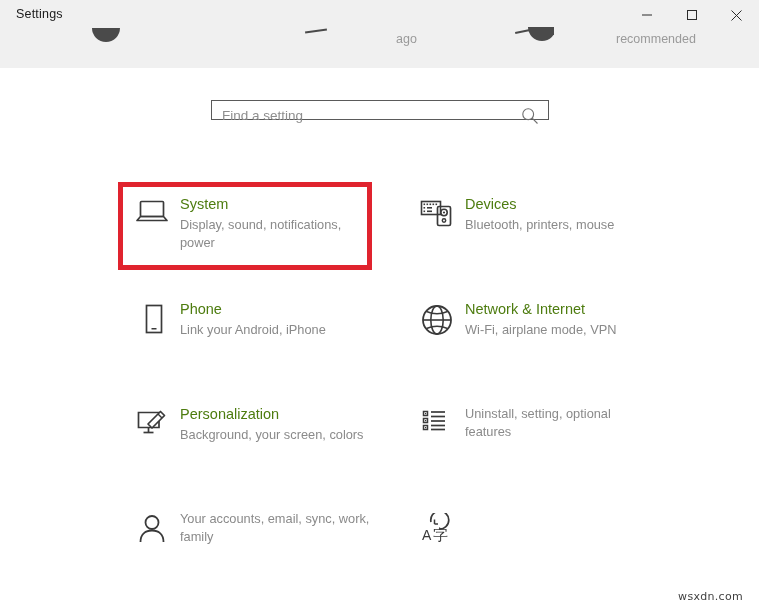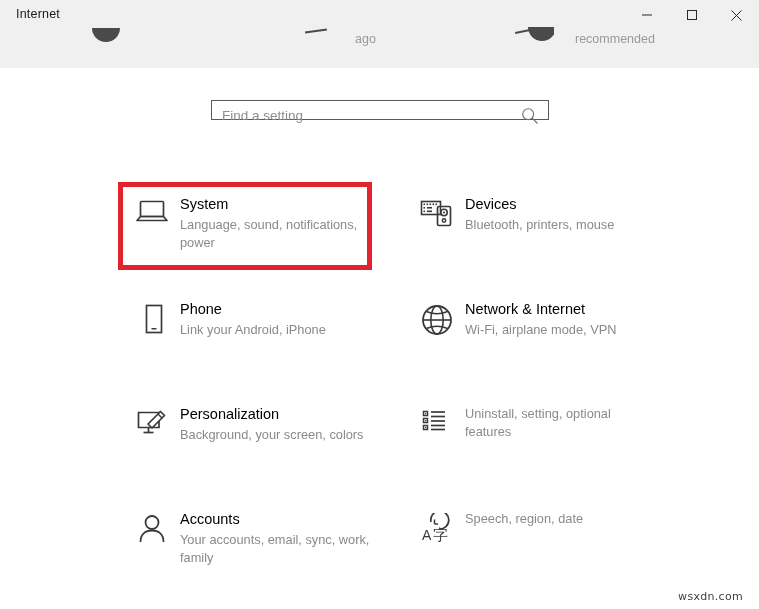--- a/index.html
+++ b/index.html
@@ -47,20 +47,21 @@
     color: #2b2b2b;
   }
   .win-btn svg { display: block; }
 
   
   .ghost {
     position: absolute;
     color: #9a9a9a;
     font-size: 12.5px;
     white-space: nowrap;
+    margin-left: 41px;
   }
   .ghost-shape {
     position: absolute;
     overflow: hidden;
   }
   .ghost-shape .half {
     position: absolute;
     left: 0;
     top: -14px;
     width: 28px;
@@ -140,21 +141,21 @@
     padding-top: 4px;
     box-sizing: border-box;
     color: #3a3a3a;
   }
   .tile-icon svg { display: block; }
   .tile-text {
     padding-top: 1px;
   }
   .tile-title {
     font-size: 14.5px;
-    color: #000000;
+    color: #4d7c0f;
     line-height: 19px;
     margin-bottom: 2px;
   }
   .tile-desc {
     font-size: 12.8px;
     color: #8a8a8a;
     line-height: 18px;
     max-width: 190px;
   }
 
@@ -179,21 +180,21 @@
     color: #3f3f3f;
     font-family: "DejaVu Sans", sans-serif;
     letter-spacing: .3px;
   }
 </style>
 </head>
 <body>
 
 <div class="titlebar">
 
-  <div class="titlebar-label">Internet</div>
+  <div class="titlebar-label">Settings</div>
 
   <div class="ghost-shape" style="left:92px; top:28px; width:28px; height:14px;">
     <div class="half"></div>
   </div>
   <div class="ghost-line" style="left:305px; top:30px; width:22px; height:2px; transform:rotate(-8deg);"></div>
   <div class="ghost" style="left:355px; top:32px;">ago</div>
   <div class="ghost-line" style="left:515px; top:30px; width:20px; height:2px; transform:rotate(-12deg);"></div>
   <div class="ghost-shape" style="left:528px; top:27px; width:26px; height:14px;">
     <div class="half"></div>
   </div>
@@ -235,21 +236,21 @@
 
     <div class="tile">
       <div class="tile-icon">
         <svg width="34" height="28" viewBox="0 0 34 28" aria-hidden="true">
           <rect x="5.5" y="3.5" width="23" height="15" rx="1" fill="none" stroke="currentColor" stroke-width="1.7"></rect>
           <path d="M2 22.5 L32 22.5 L28.5 18.5 L5.5 18.5 Z" fill="none" stroke="currentColor" stroke-width="1.7" stroke-linejoin="round"></path>
         </svg>
       </div>
       <div class="tile-text">
         <div class="tile-title">System</div>
-        <div class="tile-desc">Language, sound, notifications, power</div>
+        <div class="tile-desc">Display, sound, notifications, power</div>
       </div>
     </div>
 
     <div class="tile">
       <div class="tile-icon">
         <svg width="34" height="30" viewBox="0 0 34 30" aria-hidden="true">
           <rect x="1.5" y="3.5" width="19" height="13" fill="none" stroke="currentColor" stroke-width="1.6"></rect>
           <g fill="currentColor">
             <rect x="3.5" y="5.5" width="1.6" height="1.6"></rect>
             <rect x="6.5" y="5.5" width="1.6" height="1.6"></rect>
@@ -355,37 +356,35 @@
   <div class="tile-row">
 
     <div class="tile">
       <div class="tile-icon">
         <svg width="32" height="32" viewBox="0 0 32 32" aria-hidden="true">
           <circle cx="16" cy="9.5" r="6.5" fill="none" stroke="currentColor" stroke-width="1.8"></circle>
           <path d="M4.5 29 C4.5 20.5 10 17.5 16 17.5 C22 17.5 27.5 20.5 27.5 29" fill="none" stroke="currentColor" stroke-width="1.8"></path>
         </svg>
       </div>
       <div class="tile-text">
-        <div class="tile-title">Accounts</div>
         <div class="tile-desc">Your accounts, email, sync, work, family</div>
       </div>
     </div>
 
     <div class="tile">
       <div class="tile-icon">
         <svg width="34" height="32" viewBox="0 0 34 32" aria-hidden="true">
           <path d="M11 9 A9 9 0 1 1 19 16" fill="none" stroke="currentColor" stroke-width="1.7"></path>
           <line x1="14.5" y1="6.5" x2="14.5" y2="11" stroke="currentColor" stroke-width="1.5"></line>
           <line x1="14.5" y1="11" x2="18" y2="11" stroke="currentColor" stroke-width="1.5"></line>
           <text x="2" y="27" font-family="'Liberation Sans', sans-serif" font-size="14" fill="currentColor">A</text>
           <text x="13" y="27" font-family="'DejaVu Sans', sans-serif" font-size="15" fill="currentColor">字</text>
         </svg>
       </div>
       <div class="tile-text">
-        <div class="tile-desc">Speech, region, date</div>
       </div>
     </div>
   </div>
 
 </div>
 
 <div class="highlight-box"></div>
 
 <div class="watermark">wsxdn.com</div>
 

